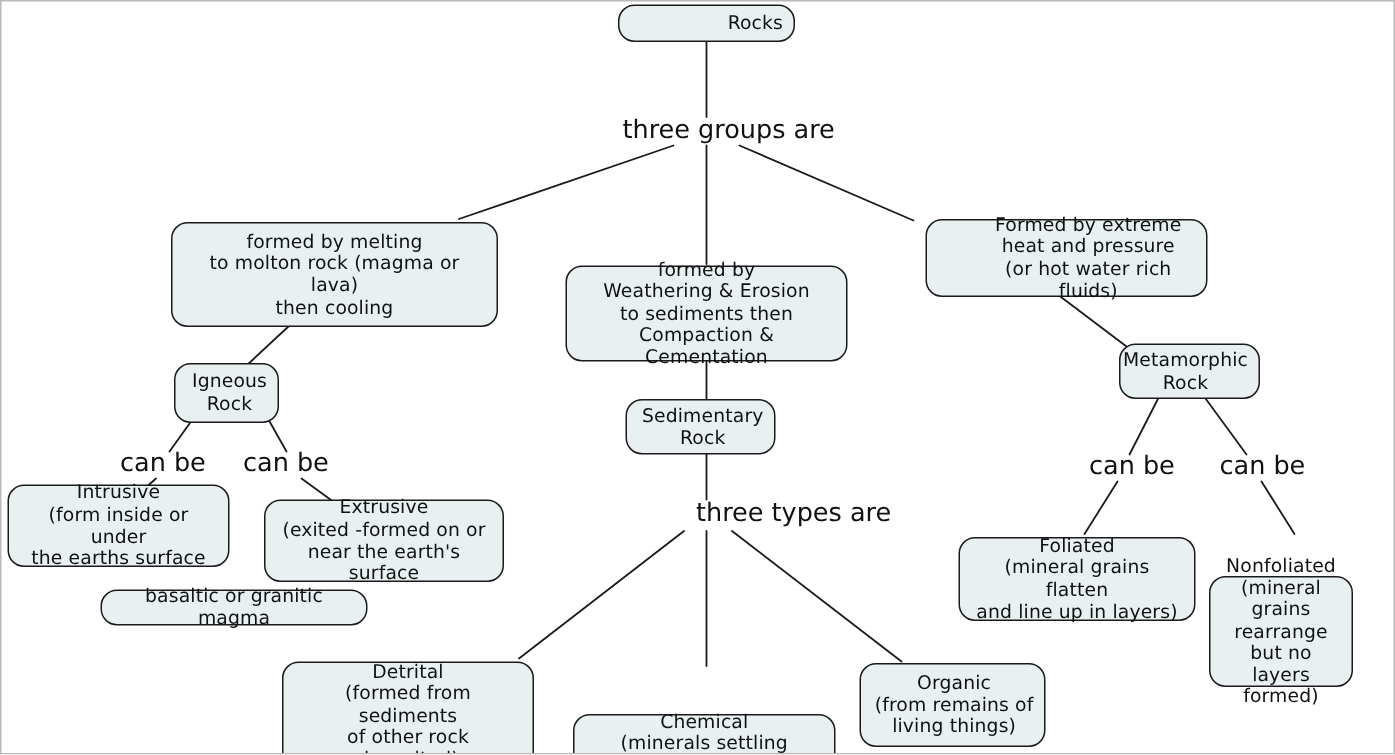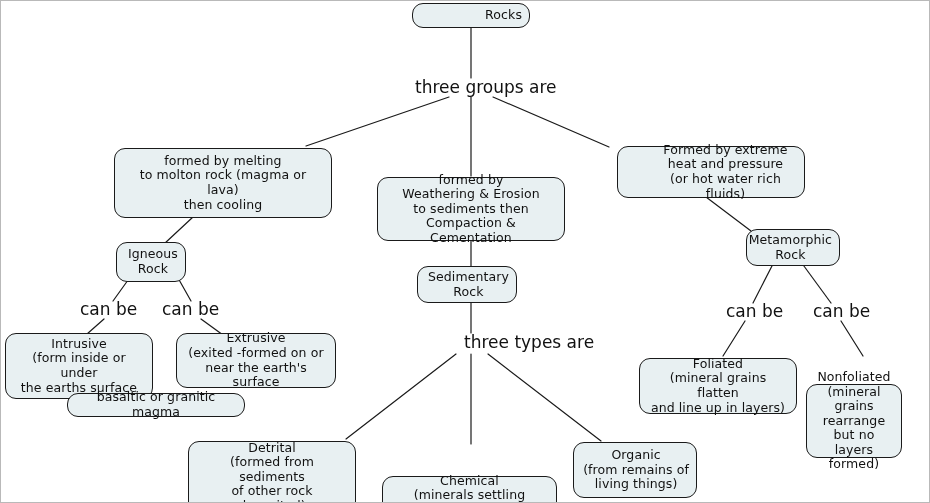--- a/index.html
+++ b/index.html
@@ -122,21 +122,21 @@
   <div class="node" style="left:416px; top:265px; width:100px; height:37px;">
     <span>Sedimentary
 Rock</span>
   </div>
 
   <div class="node" style="left:745px; top:228px; width:94px; height:37px;">
     <span>Metamorphic
 Rock</span>
   </div>
 
-  <div class="node" style="left:4px; top:332px; width:148px; height:66px;">
+  <div class="node" style="left:4px; top:322px; width:148px; height:55px;">
     <span>Intrusive
 (form inside or under
 the earths surface</span>
   </div>
 
   <div class="node" style="left:175px; top:332px; width:160px; height:55px;">
     <span>Extrusive
 (exited -formed on or
 near the earth's surface</span>
   </div>

